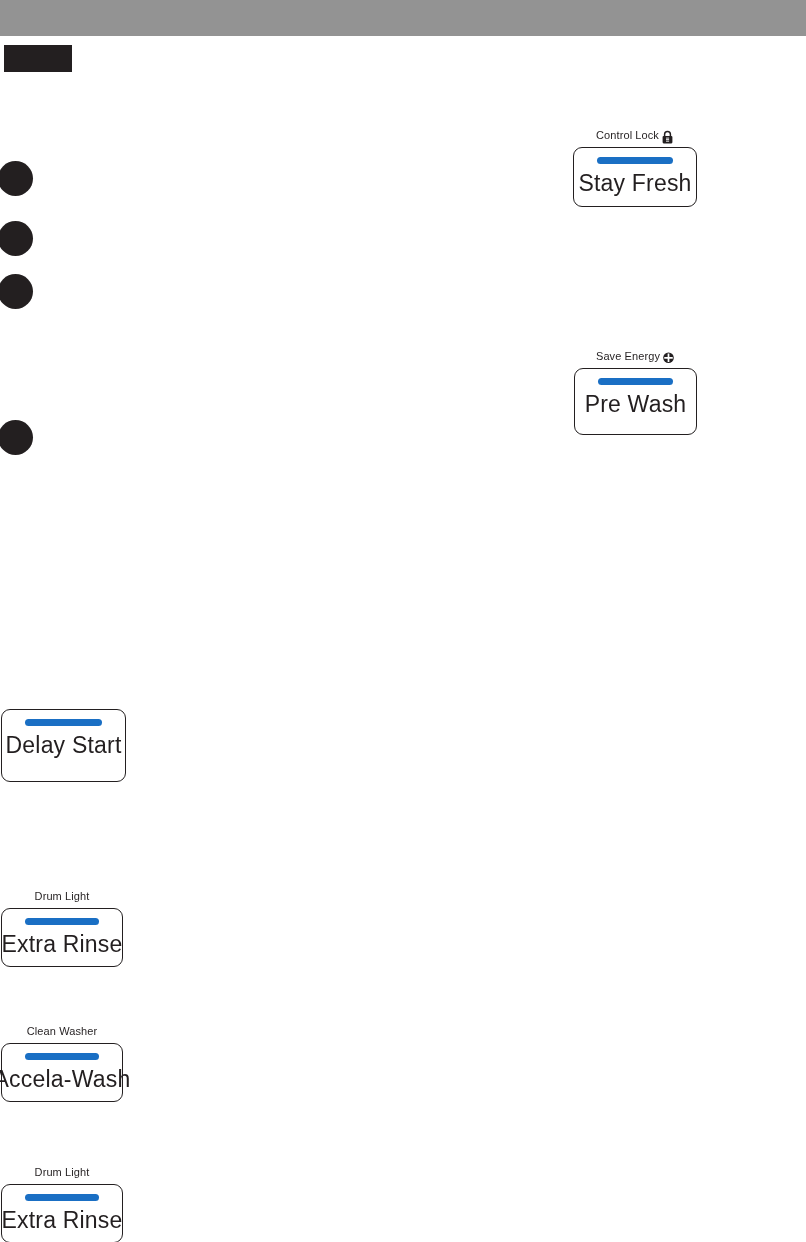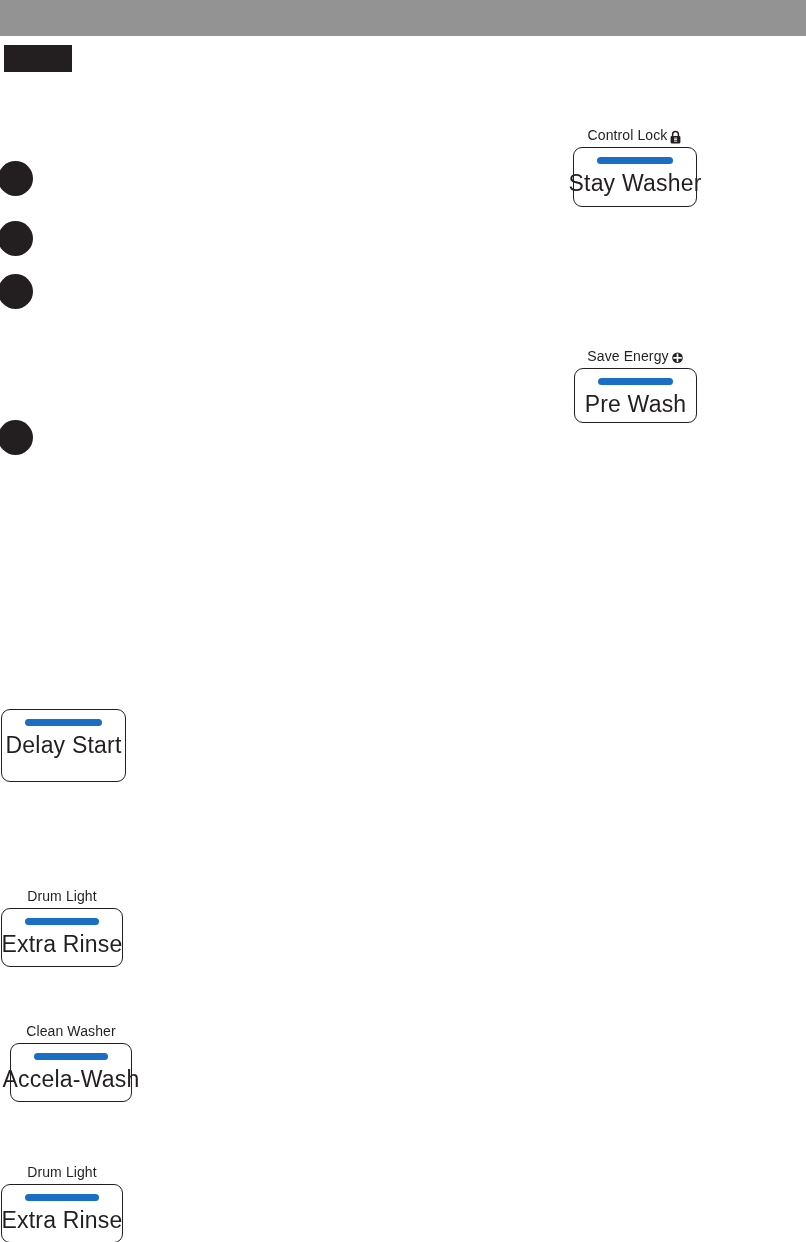--- a/index.html
+++ b/index.html
@@ -46,21 +46,21 @@
   .dot.d1 { top: 161px; }
   .dot.d2 { top: 221px; }
   .dot.d3 { top: 274px; }
   .dot.d4 { top: 420px; }
 
   
   .control {
     position: absolute;
   }
   .control-caption {
-    font-size: 14px;
+    font-size: 11px;
     color: #231f20;
     letter-spacing: .1px;
     white-space: nowrap;
     display: flex;
     align-items: center;
     justify-content: center;
     gap: 2px;
     height: 19px;
     line-height: 19px;
     margin-bottom: 2px;
@@ -92,30 +92,30 @@
     white-space: nowrap;
     letter-spacing: .2px;
     line-height: 26px;
   }
 
   
   #grp-stay-fresh { left: 573px; top: 126px; width: 124px; }
   #grp-stay-fresh .key { width: 124px; height: 60px; }
 
   #grp-pre-wash { left: 574px; top: 347px; width: 123px; }
-  #grp-pre-wash .key { width: 123px; height: 55px; }
+  #grp-pre-wash .key { width: 123px; height: 67px; }
 
   
   #grp-delay-start { left: 1px; top: 709px; width: 125px; }
   #grp-delay-start .key { width: 125px; height: 73px; }
 
   #grp-extra-rinse-1 { left: 1px; top: 887px; width: 122px; }
   #grp-extra-rinse-1 .key { width: 122px; height: 59px; }
 
-  #grp-accela-wash { left: 10px; top: 1022px; width: 122px; }
+  #grp-accela-wash { left: 1px; top: 1022px; width: 122px; }
   #grp-accela-wash .key { width: 122px; height: 59px; }
 
   #grp-extra-rinse-2 { left: 1px; top: 1163px; width: 122px; }
   #grp-extra-rinse-2 .key { width: 122px; height: 59px; }
 
   
   .cap-icon {
     display: inline-block;
     width: 13px;
     height: 14px;
@@ -142,21 +142,21 @@
     <span class="cap-icon">
       <svg viewBox="0 0 13 14" width="13" height="14" aria-hidden="true">
         <path d="M3.6 6.2V4.3a2.9 2.9 0 0 1 5.8 0v1.9" fill="none" stroke="#231f20" stroke-width="1.5"></path>
         <rect x="1.6" y="6.0" width="9.8" height="7.4" rx="1.1" fill="#231f20"></rect>
         <path d="M5.0 8.1h3.1M5.0 9.6h3.1M5.0 11.2h3.1" stroke="#ffffff" stroke-width="0.9"></path>
       </svg>
     </span>
   </div>
   <div class="key">
     <div class="led"></div>
-    <div class="key-label">Stay Washer</div>
+    <div class="key-label">Stay Fresh</div>
   </div>
 </div>
 
 <div class="control" id="grp-pre-wash">
   <div class="control-caption">
     <span class="caption-text">Save Energy</span>
     <span class="cap-icon">
       <svg viewBox="0 0 13 13" width="13" height="13" aria-hidden="true">
         <circle cx="6.5" cy="6.8" r="5.3" fill="#231f20"></circle>
         <path d="M6.5 3.4v6.8M3.1 6.8h6.8" stroke="#ffffff" stroke-width="1.7" stroke-linecap="square"></path>

